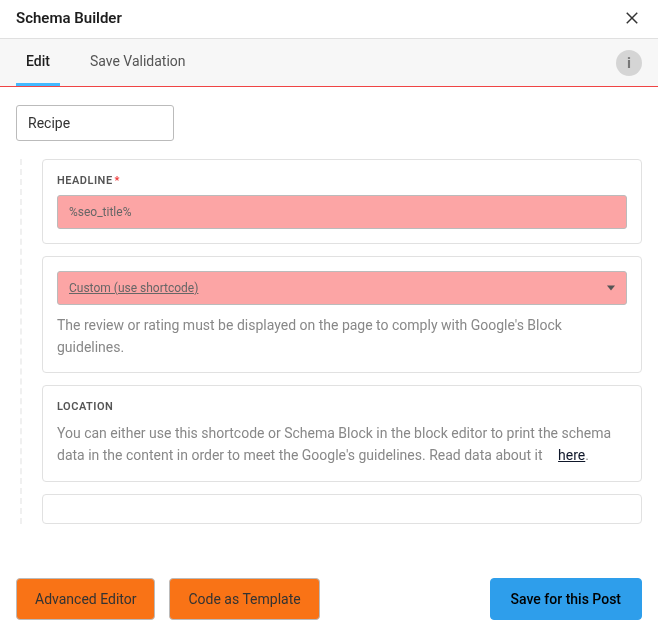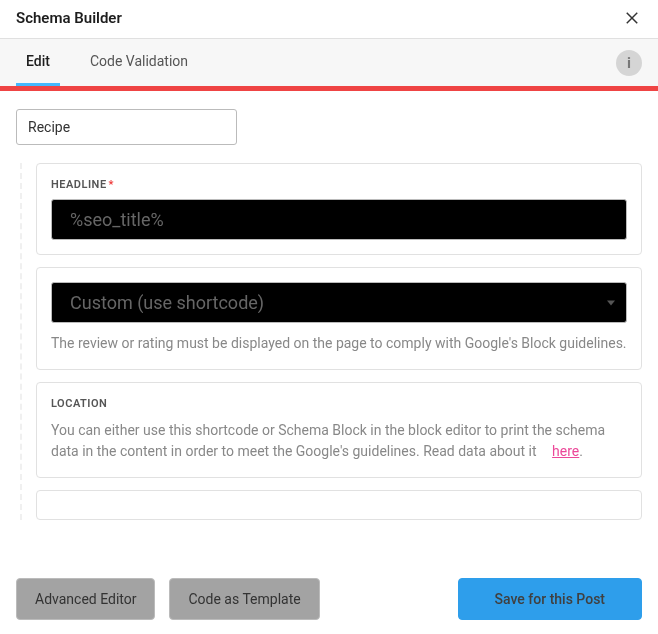--- a/index.html
+++ b/index.html
@@ -3,64 +3,64 @@
   <meta charset="utf-8">
   <style>
     * { box-sizing: border-box; margin: 0; padding: 0; font-family: -apple-system, BlinkMacSystemFont, "Segoe UI", Roboto, sans-serif; }
     body { width: 658px; height: 634px; background: #fff; overflow: hidden; position: relative; }
 
     .modal-header { display: flex; justify-content: space-between; align-items: center; padding: 8px 16px 10px 16px; }
     .modal-title { font-size: 15px; font-weight: 600; color: #1e1e1e; }
     .close-icon { width: 20px; height: 20px; cursor: pointer; display: flex; align-items: center; justify-content: center; }
     .close-icon svg { width: 18px; height: 18px; }
 
-    .tab-bar { display: flex; align-items: center; border-top: 1px solid #e0e0e0; border-bottom: 5px solid #ef4444; background: #f7f7f7; padding: 0 16px; position: relative; }
+    .tab-bar { display: flex; align-items: center; border-top: 1px solid #e0e0e0; border-bottom: 1px solid #ef4444; background: #f7f7f7; padding: 0 16px; position: relative; }
     .tab { padding: 14px 10px; font-size: 14px; color: #555; cursor: pointer; border-bottom: 3px solid transparent; margin-right: 20px; }
     .tab.active { color: #1e1e1e; border-bottom-color: #43b9ff; font-weight: 500; }
     .help-icon { margin-left: auto; width: 26px; height: 26px; background: #d5d5d5; border-radius: 50%; display: flex; align-items: center; justify-content: center; color: #777; font-size: 15px; font-weight: bold; cursor: pointer; }
 
     .content-area { padding: 18px 16px 0 16px; height: 490px; overflow: hidden; }
 
-    .type-field { width: 221px; border: 1px solid #bbb; border-radius: 3px; padding: 9px 11px; font-size: 14px; color: #333; margin-bottom: 18px; }
+    .type-field { width: 158px; border: 1px solid #bbb; border-radius: 3px; padding: 9px 11px; font-size: 14px; color: #333; margin-bottom: 18px; }
 
     .schema-sections { border-left: 2px dashed #f0f0f0; margin-left: 4px; padding-left: 0; }
-    .section { border: 1px solid #e1e1e1; border-radius: 4px; margin-bottom: 12px; padding: 14px 14px; margin-left: 14px; position: relative; }
+    .section { border: 1px solid #e1e1e1; border-radius: 4px; margin-bottom: 12px; padding: 14px 14px; margin-left: 20px; position: relative; }
     .section::before { content: ""; position: absolute; left: -12px; top: 0; height: 100%; }
     .section-label { font-size: 11px; font-weight: 600; color: #555; letter-spacing: 0.5px; margin-bottom: 8px; }
     .section-label .required { color: #e33; margin-left: 2px; }
 
-    .field-input, .field-select { width: 100%; border: 1px solid #bbb; border-radius: 3px; padding: 9px 18px; font-size: 18px; color: #666; background: #000000; font-family: inherit; }
-    .field-select { appearance: none; -webkit-appearance: none; background-image: none; padding-right: 32px; position: relative; }
+    .field-input, .field-select { width: 100%; border: 1px solid #bbb; border-radius: 3px; padding: 9px 11px; font-size: 12px; color: #666; background: #fca5a5; font-family: inherit; }
+    .field-select { appearance: none; -webkit-appearance: none; background-image: none; padding-right: 32px; position: relative; text-decoration: underline; }
     .select-wrap { position: relative; }
     .select-wrap::after { content: ""; position: absolute; right: 12px; top: 50%; transform: translateY(-50%); width: 0; height: 0; border-left: 4px solid transparent; border-right: 4px solid transparent; border-top: 5px solid #555; pointer-events: none; }
     ::placeholder { color: #888; }
 
     .field-note { font-size: 14px; color: #888; margin-top: 10px; line-height: 1.55; }
-    .field-note a { color: #ec4899; text-decoration: underline; cursor: pointer; padding-left: 12px; }
+    .field-note a { color: #0f172a; text-decoration: underline; cursor: pointer; padding-left: 12px; }
 
     .footer { position: absolute; bottom: 0; left: 0; right: 0; padding: 14px 16px; display: flex; gap: 14px; background: #fff; }
-    .btn { border-radius: 4px; padding: 12px 18px; font-size: 14px; cursor: pointer; border: 1px solid #bbb; background: #a3a3a3; color: #333; }
-    .btn-primary { margin-left: auto; background: #2e9eeb; border-color: #2e9eeb; color: #404040; font-weight: 500; padding: 12px 36px; text-align: center; }
+    .btn { border-radius: 4px; padding: 12px 18px; font-size: 14px; cursor: pointer; border: 1px solid #bbb; background: #f97316; color: #333; }
+    .btn-primary { margin-left: auto; background: #2e9eeb; border-color: #2e9eeb; color: #000000; font-weight: 500; padding: 12px 20px; text-align: center; }
   </style>
 </head>
 <body>
 
 <div class="modal-header">
   <div class="modal-title">Schema Builder</div>
   <div class="close-icon">
     <svg viewBox="0 0 24 24" stroke="#333" stroke-width="2" fill="none">
         <line x1="5" y1="5" x2="19" y2="19"></line>
         <line x1="19" y1="5" x2="5" y2="19"></line>
       </svg>
   </div>
 </div>
 
 <div class="tab-bar">
   <div class="tab active">Edit</div>
-  <div class="tab">Code Validation</div>
+  <div class="tab">Save Validation</div>
   <div class="help-icon">i</div>
 </div>
 
 <div class="content-area">
   <input class="type-field" type="text" value="Recipe" style="">
 
   <div class="schema-sections">
 
     <div class="section">
       <div class="section-label">

